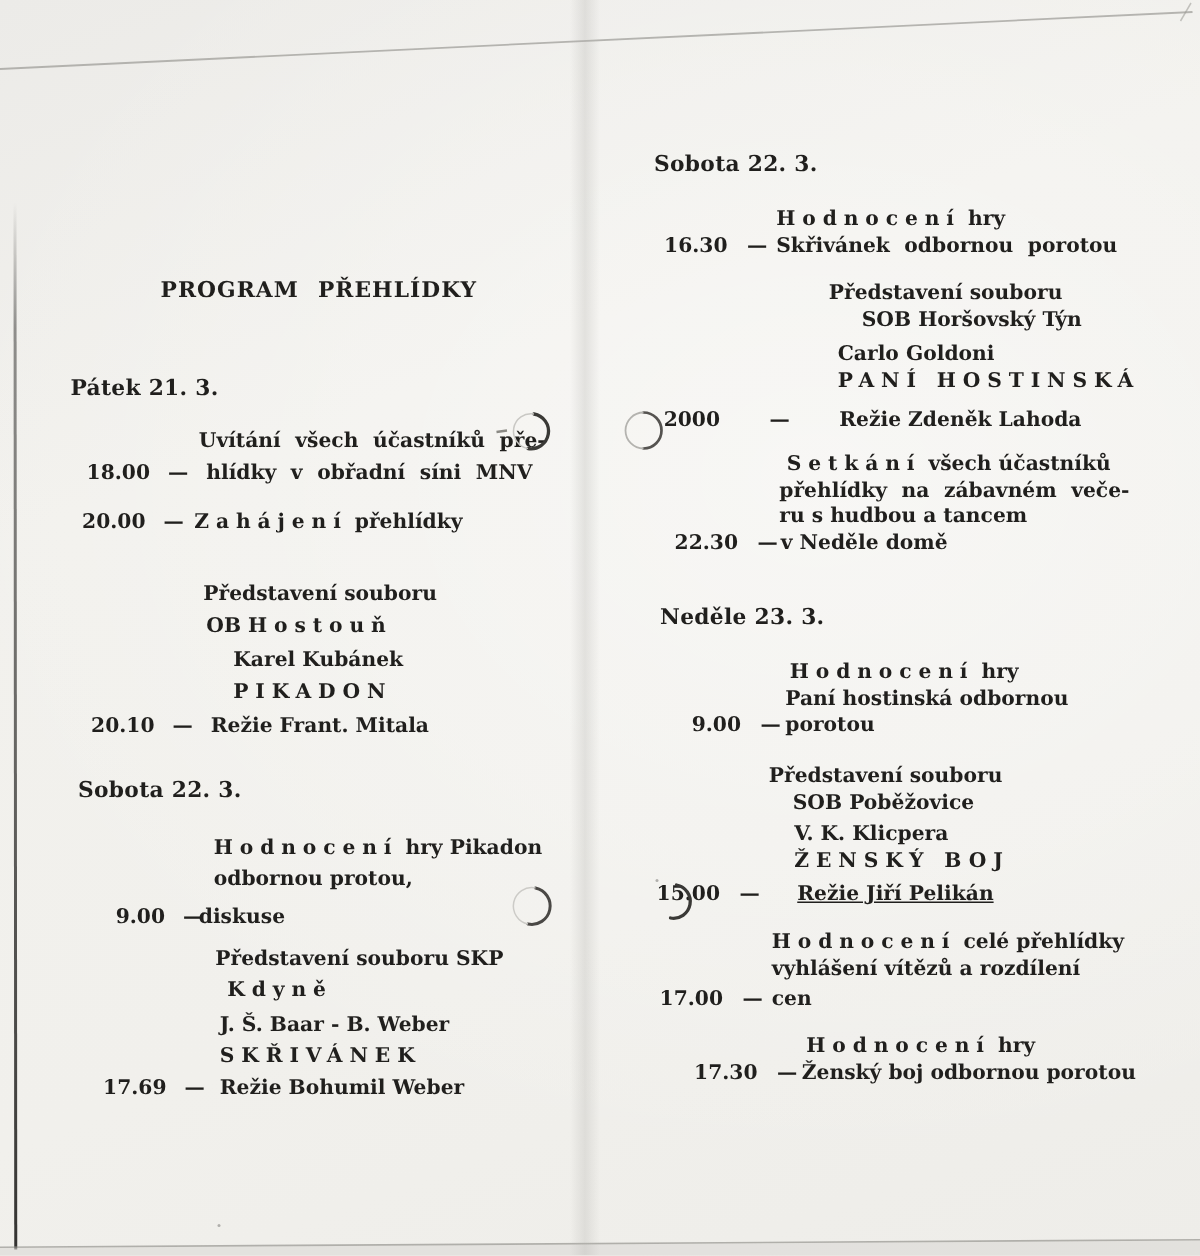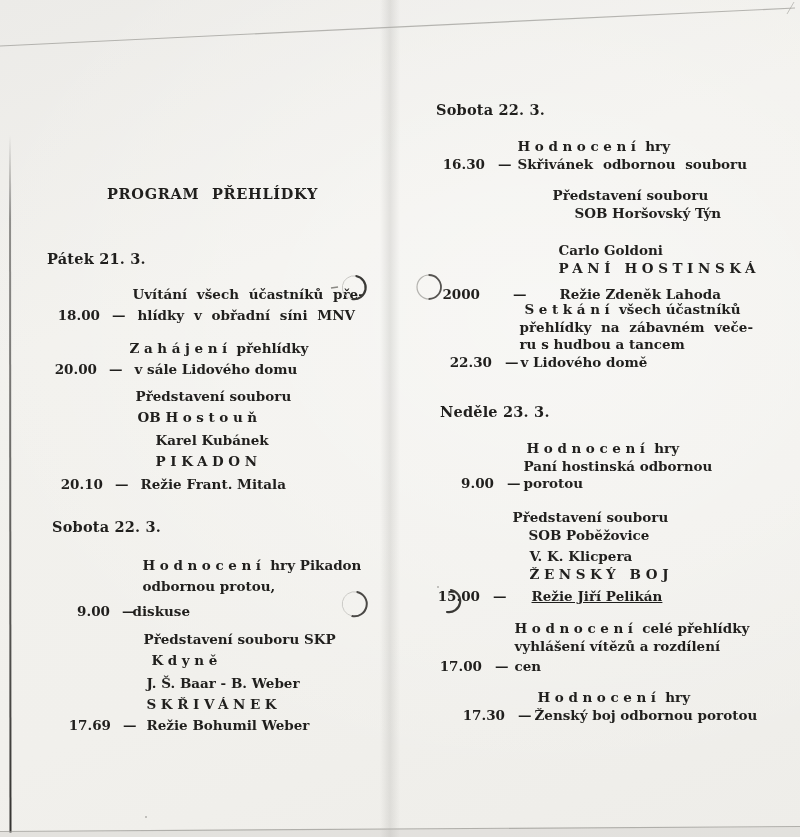--- a/index.html
+++ b/index.html
@@ -70,21 +70,20 @@
         </div>
       </div>
     </div>
 
     <div class="entry" style="left:37px; top:338px;">
       <span class="time">20.00</span>
       <span class="dash">—</span>
       <div class="lines">
         <div class="grp">
           <div class="ln"><span class="em">Zahájení</span><span class="t"> přehlídky</span></div>
-          <div class="ln" style="margin-left:5px;"><span class="t">v sále Lidového domu</span></div>
         </div>
       </div>
     </div>
 
     <div class="entry" style="left:43px; top:386px;">
       <span class="time">20.10</span>
       <span class="dash">—</span>
       <div class="lines">
         <div class="grp">
           <div class="ln"><span class="t">Představení souboru</span></div>
@@ -137,52 +136,52 @@
   <div class="page pg-right">
 
     <div class="head" style="left:436px; top:101px;">Sobota 22. 3.</div>
 
     <div class="entry" style="left:420px; top:138px;">
       <span class="time">16.30</span>
       <span class="dash">—</span>
       <div class="lines">
         <div class="grp">
           <div class="ln"><span class="em">Hodnocení</span><span class="t"> hry</span></div>
-          <div class="ln wsp"><span class="t">Skřivánek odbornou souboru</span></div>
+          <div class="ln wsp"><span class="t">Skřivánek odbornou porotou</span></div>
         </div>
       </div>
     </div>
 
     <div class="entry" style="left:415px; top:187px;gap:20px;">
       <span class="time">2000</span>
       <span class="dash">—</span>
       <div class="lines">
         <div class="grp">
           <div class="ln"><span class="t">Představení souboru</span></div>
           <div class="ln" style="margin-left:22px;"><span class="t">SOB Horšovský Týn</span></div>
         </div>
-        <div class="grp" style="margin-top:20px; margin-left:6px;">
+        <div class="grp" style="margin-top:6px; margin-left:6px;">
           <div class="ln"><span class="t">Carlo Goldoni</span></div>
           <div class="ln"><span class="em">PANÍ HOSTINSKÁ</span></div>
         </div>
         <div class="grp" style="margin-top:9px; margin-left:7px;">
           <div class="ln"><span class="t">Režie Zdeněk Lahoda</span></div>
         </div>
       </div>
     </div>
 
     <div class="entry" style="left:427px; top:301px;">
       <span class="time">22.30</span>
       <span class="dash">—</span>
       <div class="lines">
         <div class="grp">
           <div class="ln"><span class="em">Setkání</span><span class="t"> všech účastníků</span></div>
           <div class="ln wsp" style="margin-left:-5px;"><span class="t">přehlídky na zábavném veče-</span></div>
           <div class="ln" style="margin-left:-5px;"><span class="t">ru s hudbou a tancem</span></div>
-          <div class="ln" style="margin-left:-4px;"><span class="t">v Lidového domě</span></div>
+          <div class="ln" style="margin-left:-4px;"><span class="t">v Neděle domě</span></div>
         </div>
       </div>
     </div>
 
     <div class="head" style="left:440px; top:403px;">Neděle 23. 3.</div>
 
     <div class="entry" style="left:429px; top:440px;">
       <span class="time">9.00</span>
       <span class="dash">—</span>
       <div class="lines">

